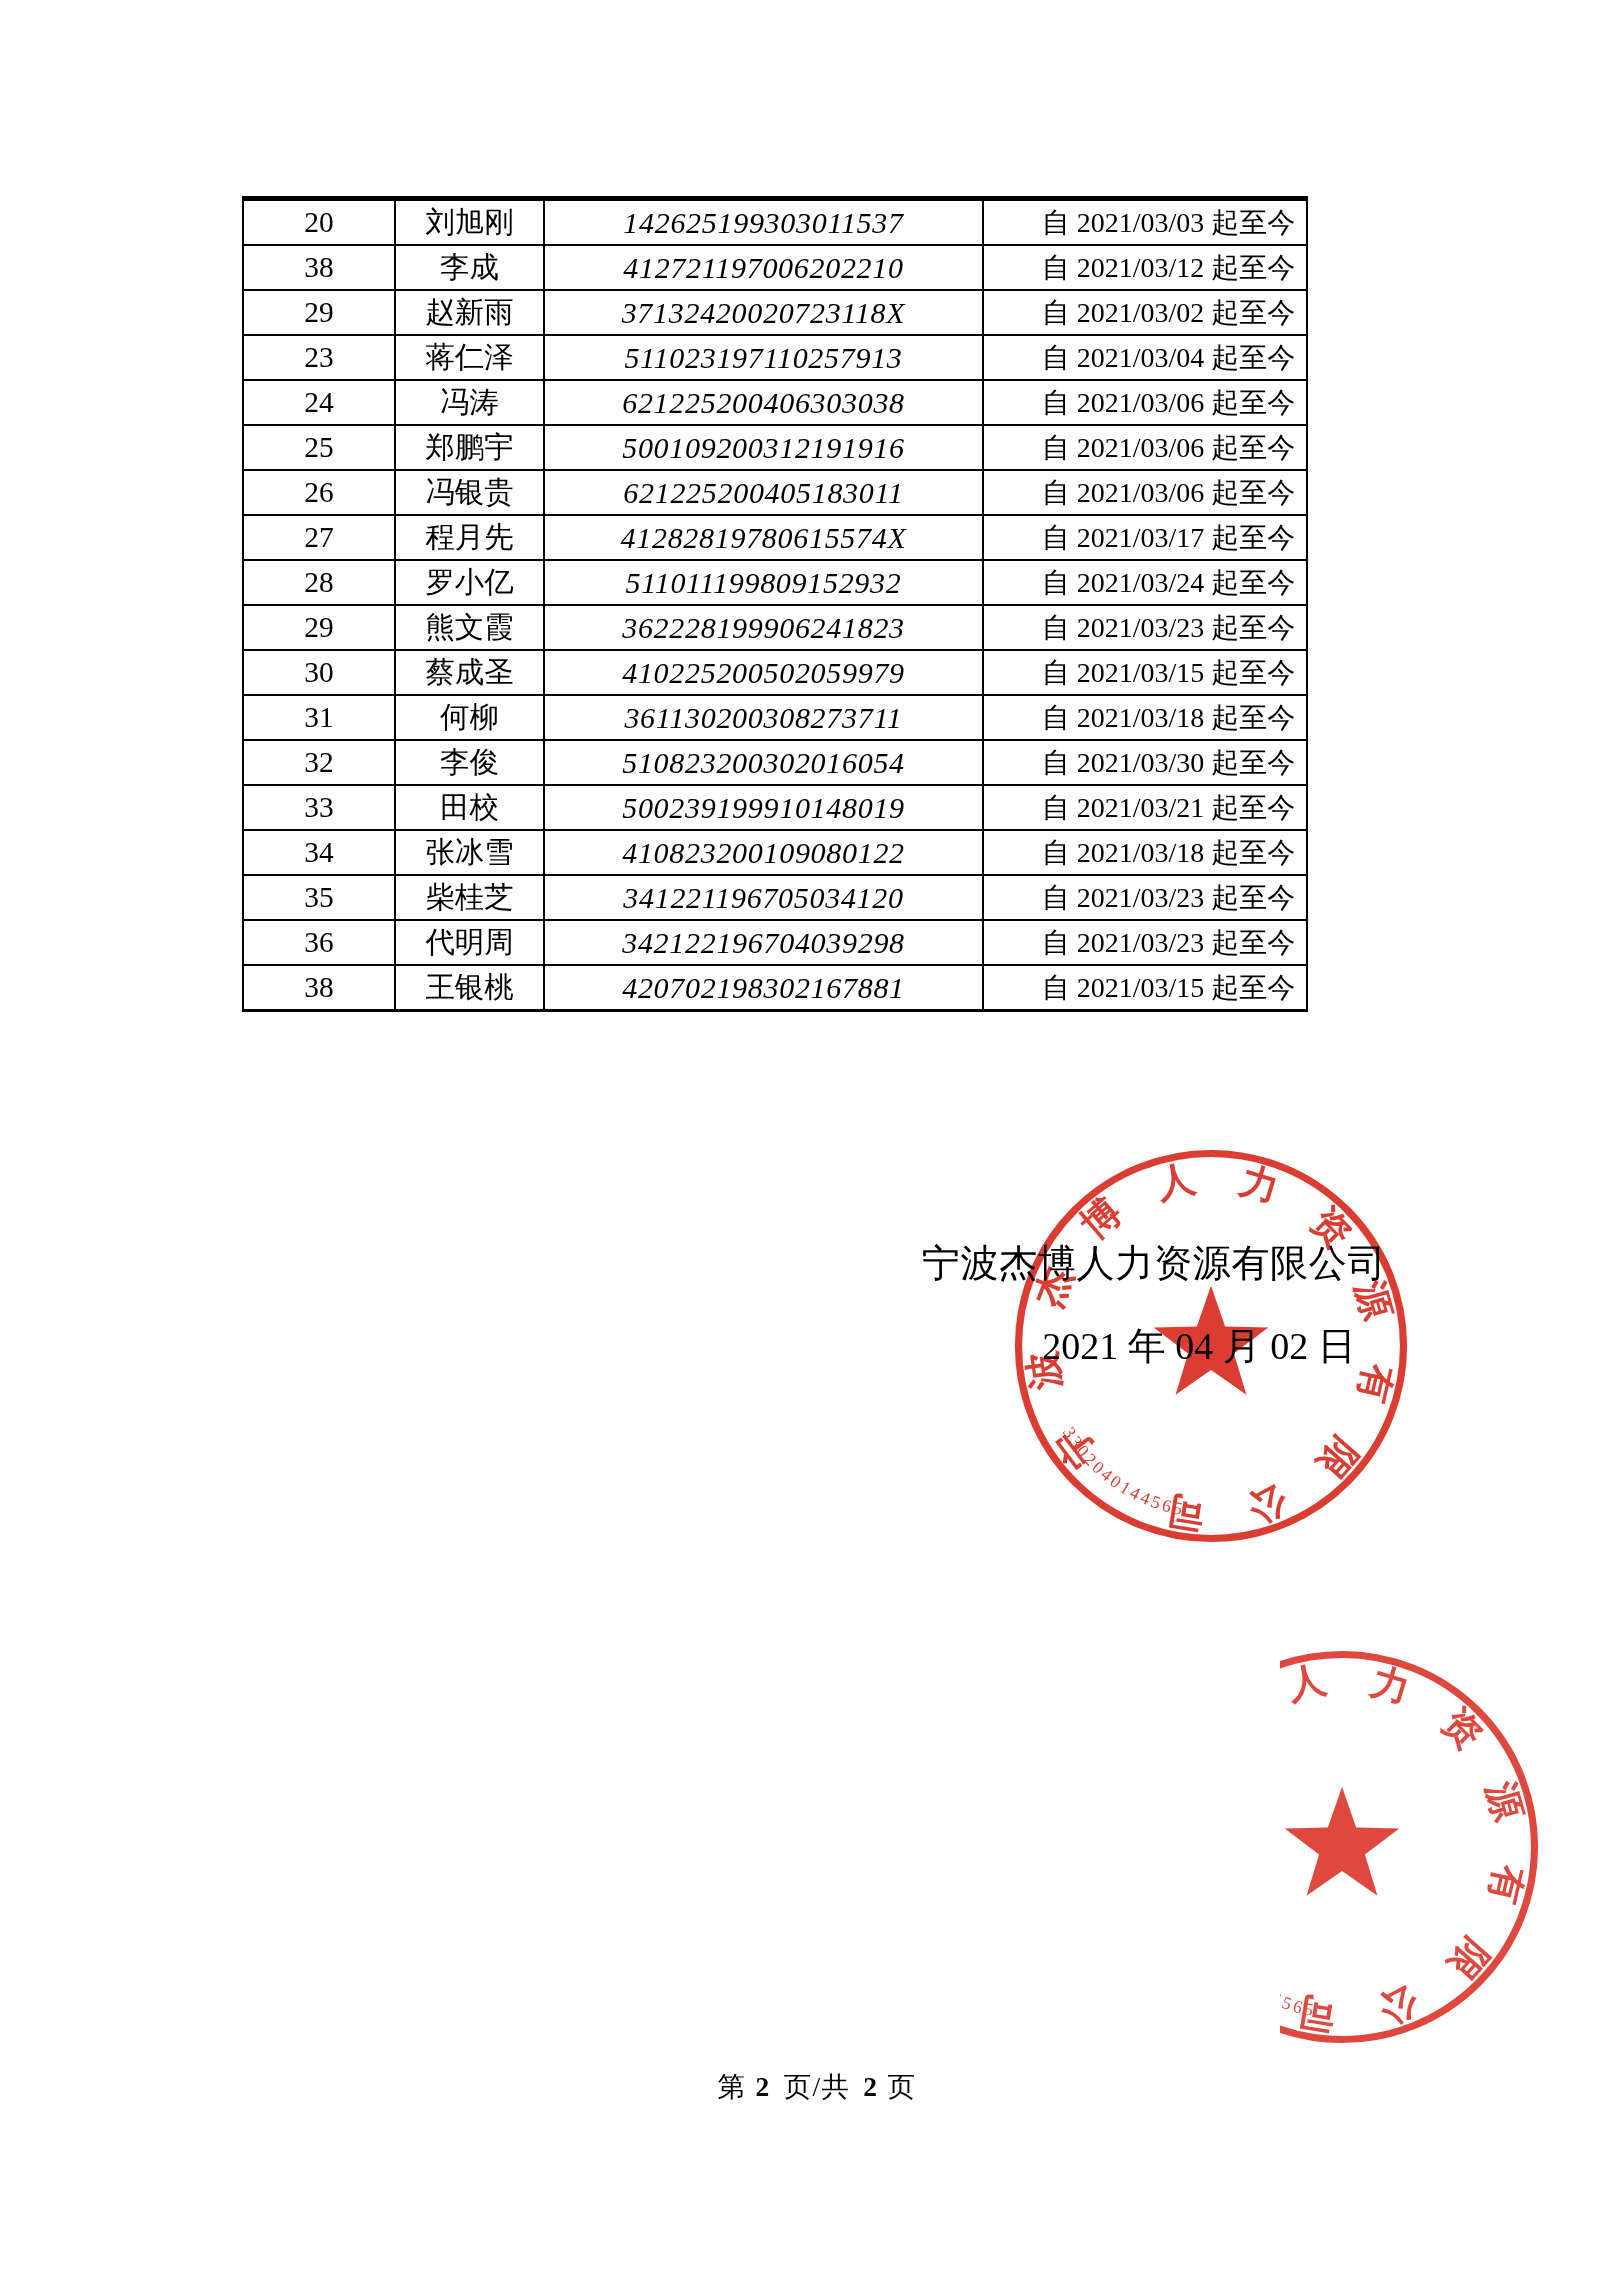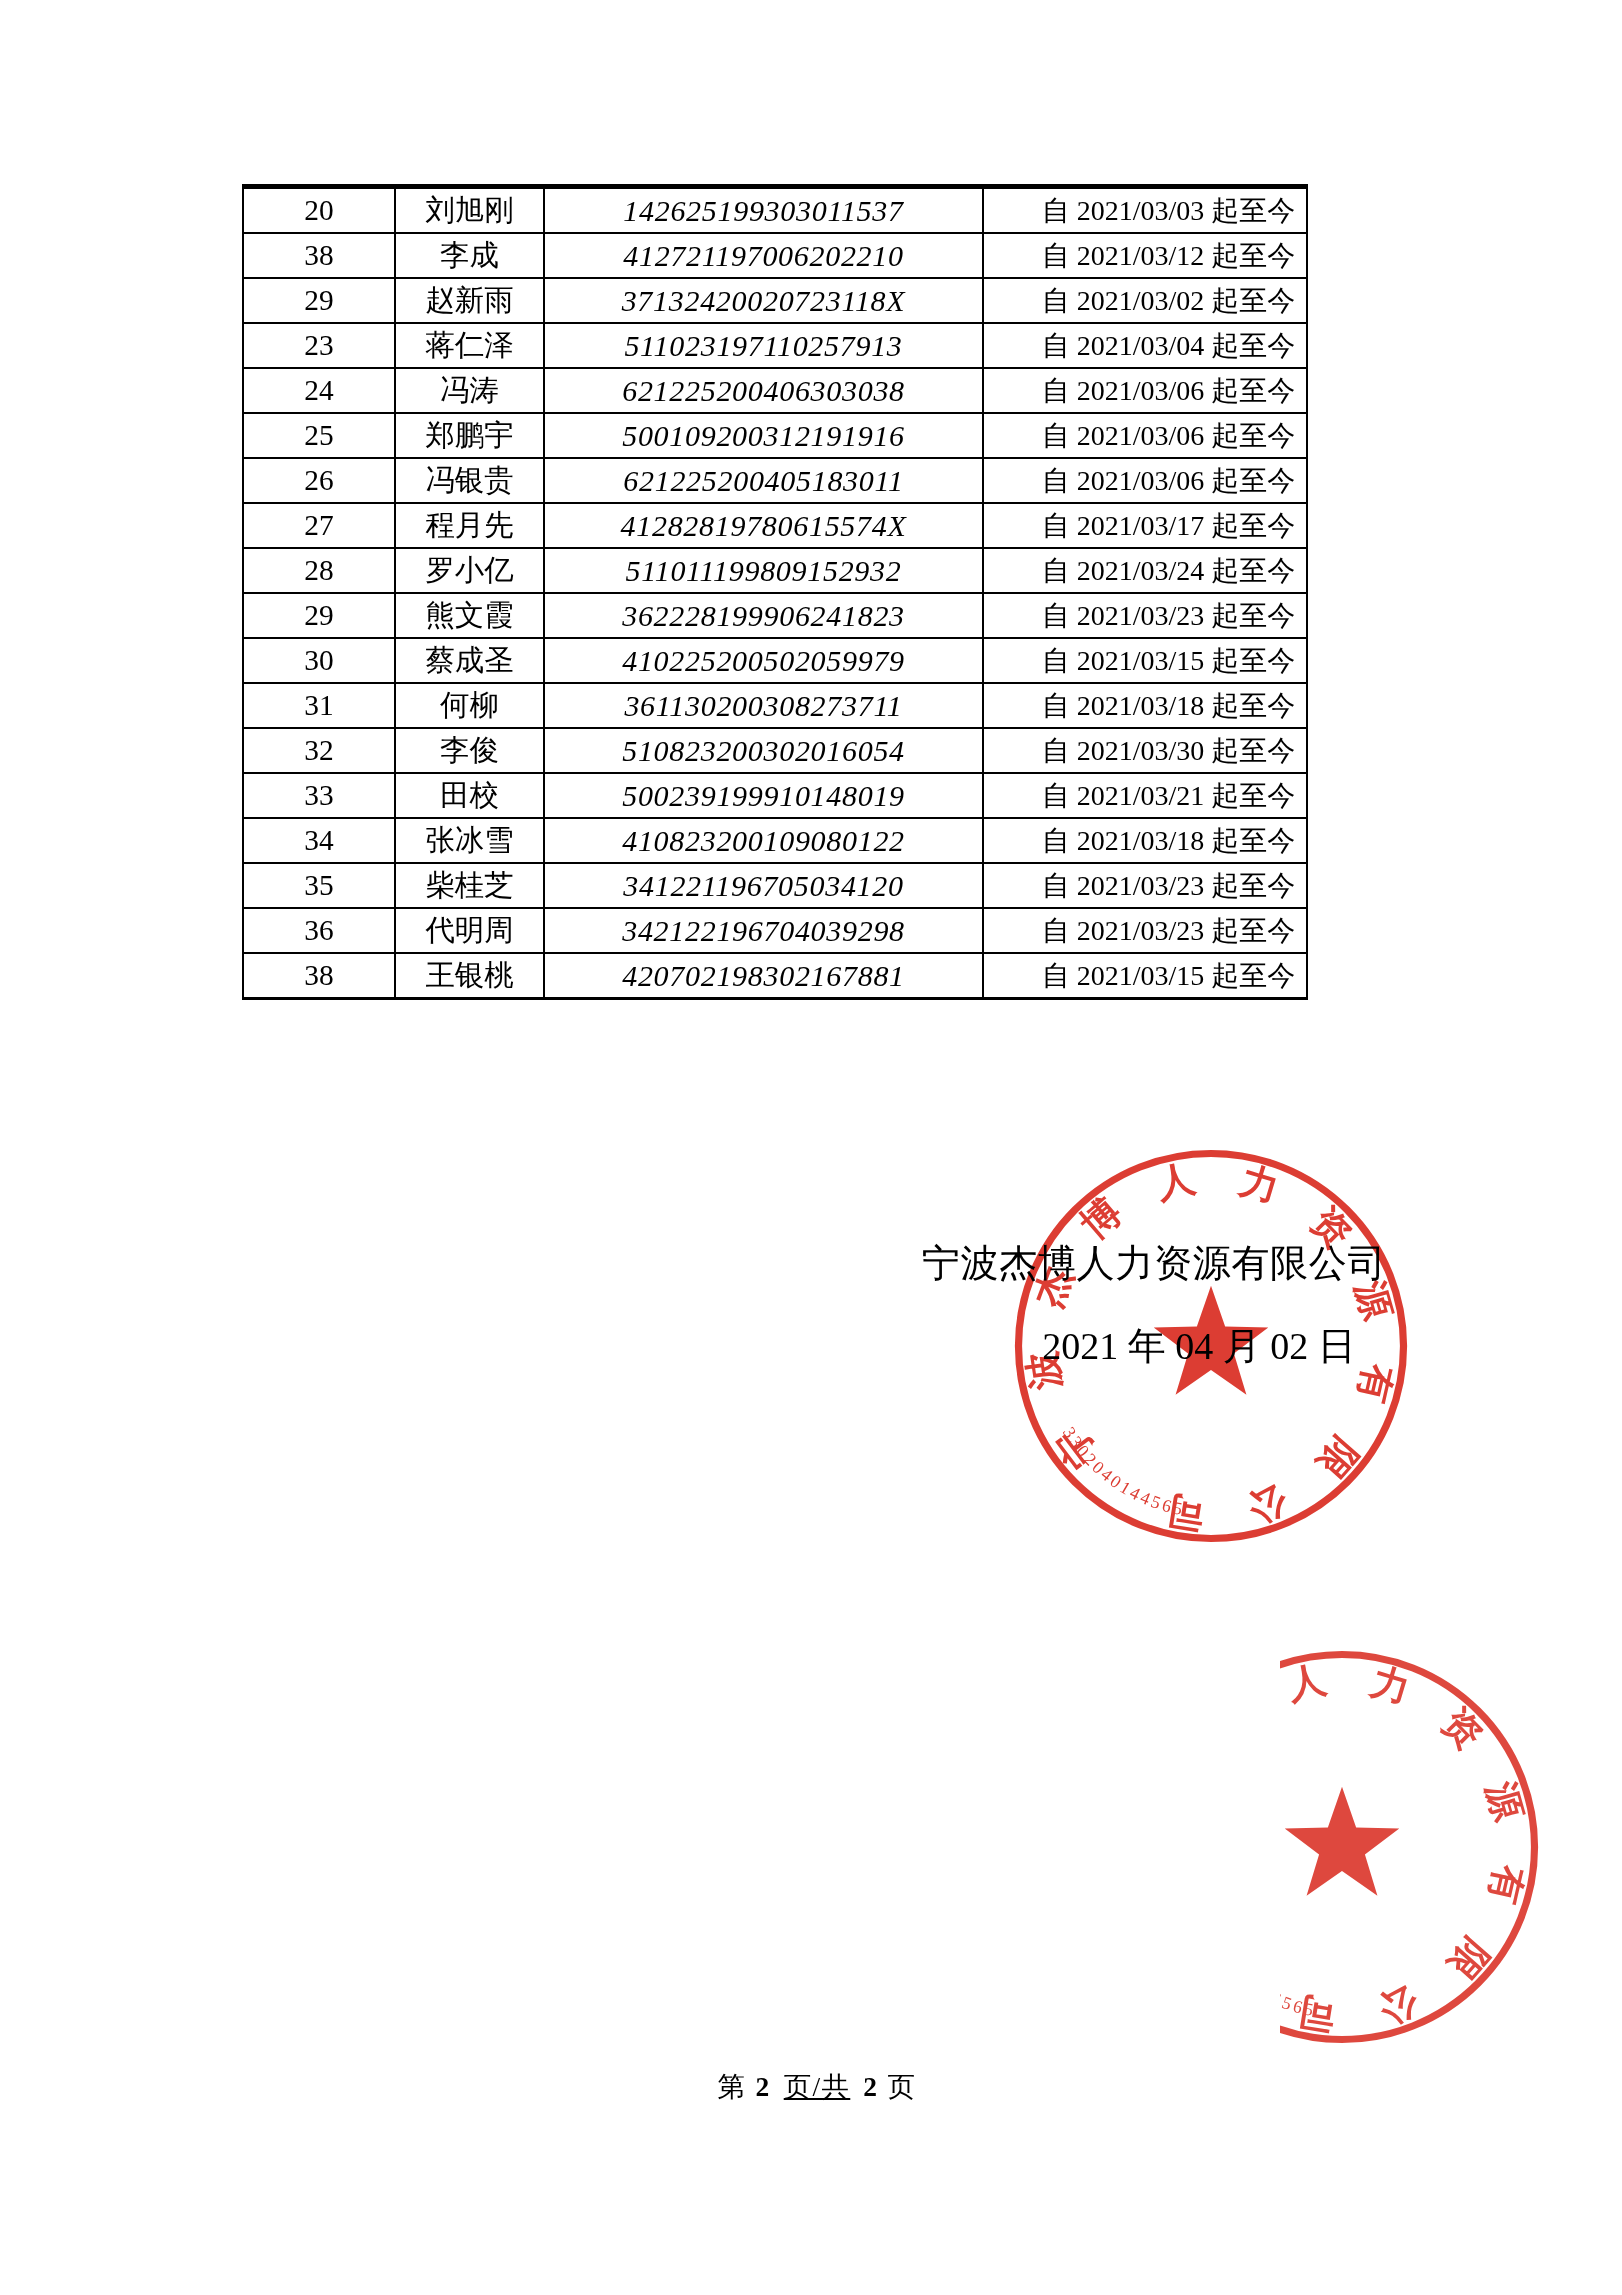--- a/index.html
+++ b/index.html
@@ -3,21 +3,21 @@
 <meta charset="utf-8">
 <style>
   html,body{margin:0;padding:0;}
   body{
     width:1623px;height:2295px;position:relative;background:#ffffff;
     font-family:"Liberation Serif","DejaVu Serif",serif;color:#000;
     overflow:hidden;
   }
   
   .roster-table{
-    position:absolute;left:242px;top:184px;width:1063px;
+    position:absolute;left:242px;top:196px;width:1063px;
     border-collapse:collapse;table-layout:fixed;
     border-top:5.2px solid #000;border-bottom:3.9px solid #000;
     border-left:2px solid #000;border-right:2px solid #000;
   }
   .roster-table col.c-index{width:152px;}
   .roster-table col.c-name{width:149px;}
   .roster-table col.c-id{width:439px;}
   .roster-table col.c-period{width:324px;}
   .roster-table td{
     border-left:2px solid #000;border-top:2.6px solid #000;
@@ -47,21 +47,21 @@
   .seal-partial{left:1139px;top:1644px;clip-path:inset(0 0 0 141px);opacity:0.85;}
   .seal text{font-family:"Liberation Serif","DejaVu Serif",serif;}
   .seal .arc-text{font-size:58px;font-weight:bold;}
   .seal .code-text{font-size:27px;letter-spacing:4px;}
   
   .page-footer{
     position:absolute;left:817px;top:2070px;transform:translateX(-50%);
     font-size:27.5px;line-height:33px;white-space:nowrap;letter-spacing:1.3px;
   }
   .page-footer .num{font-weight:bold;padding:0 9.2px;}
-  .page-footer .gap{padding:0 3.9px;text-decoration:underline;}
+  .page-footer .gap{padding:0 3.9px;}
 </style>
 </head>
 <body>
 
 <table class="roster-table">
   <colgroup>
     <col class="c-index">
       <col class="c-name">
       <col class="c-id">
       <col class="c-period">

